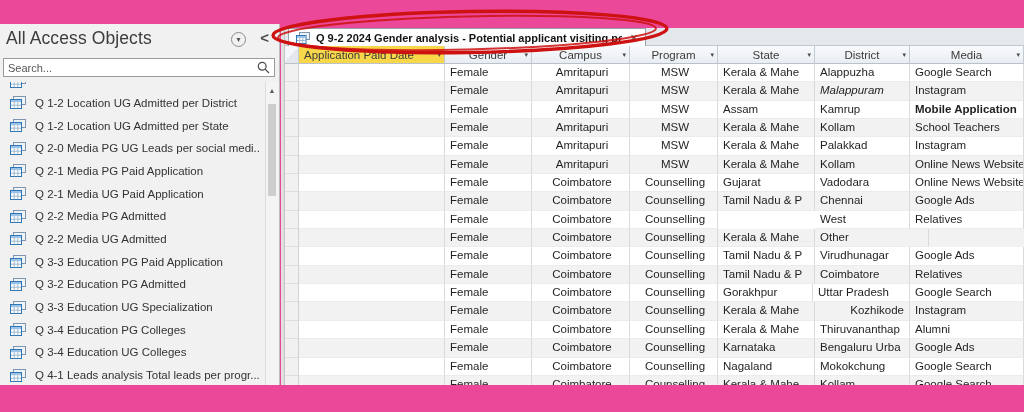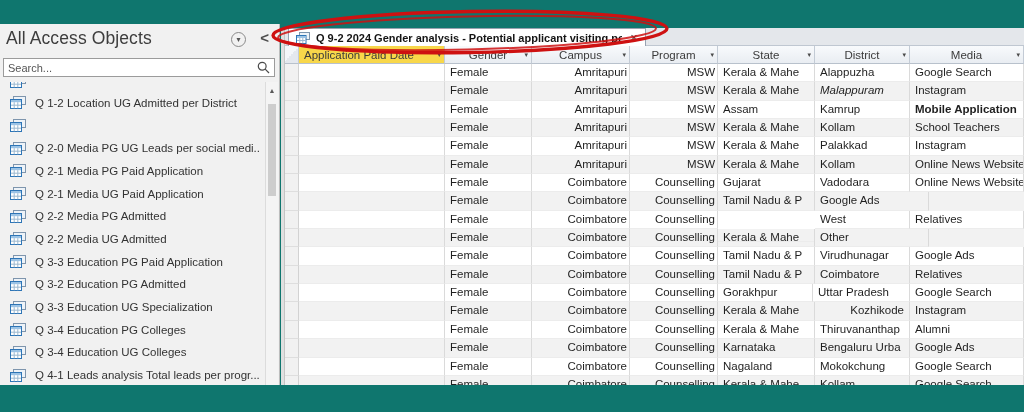--- a/index.html
+++ b/index.html
@@ -1,19 +1,19 @@
 <!DOCTYPE html>
 <html><head>
 <meta charset="utf-8">
 <style>
   * { margin:0; padding:0; box-sizing:border-box; }
   html,body { background:#ffffff; }
   .screen {
     position:relative; width:1024px; height:412px; overflow:hidden;
-    background:#0f766e; font-family:"Liberation Sans", sans-serif;
+    background:#ec4899; font-family:"Liberation Sans", sans-serif;
     -webkit-font-smoothing:antialiased;
   }
 
   
   .sidebar {
     position:absolute; left:0; top:24px; width:280px; height:361px;
     background:#f1f1f1; border-right:1px solid #bdbdbd;
   }
   .sb-header { position:relative; height:33px; }
   .sb-title {
@@ -117,21 +117,21 @@
     width:14px; flex:0 0 auto; background:#f1f1f1;
     border-right:1px solid #d2d2d2; border-bottom:1px solid #dedede;
     cursor:pointer;
   }
   .dcell {
     flex:0 0 auto; font-size:11.5px; color:#1f1f1f; line-height:17.5px;
     padding:0 5px; white-space:nowrap; overflow:hidden;
     border-right:1px solid #dadada; border-bottom:1px solid #ececec;
     cursor:default;
   }
-  .dcell.right { text-align:right; padding-right:2px; }
+  .dcell.right { text-align:center; padding-right:2px; }
 
   
   .annotation { position:absolute; left:266px; top:7px; pointer-events:none; }
 </style>
 </head>
 <body>
 
 <div class="screen">
 
   <div class="sidebar">
@@ -171,20 +171,21 @@
         </div>
         <div class="sb-item">
   <svg width="16" height="13" viewBox="0 0 16 13">
     <rect x="3.5" y="0.5" width="12" height="8" fill="#eef3f8" stroke="#7e95ad"></rect>
     <rect x="0.5" y="3.5" width="11" height="9" fill="#ffffff" stroke="#2e75b6"></rect>
     <rect x="1" y="4" width="10" height="2.2" fill="#9cc3e5"></rect>
     <line x1="4.2" y1="6.2" x2="4.2" y2="12.3" stroke="#9cb8d0" stroke-width="1"></line>
     <line x1="7.8" y1="6.2" x2="7.8" y2="12.3" stroke="#9cb8d0" stroke-width="1"></line>
     <line x1="1" y1="9.2" x2="11" y2="9.2" stroke="#9cb8d0" stroke-width="1"></line>
   </svg>
+<span class="sb-item-label">Q 1-2 Location UG Admitted per State</span>
         </div>
         <div class="sb-item">
   <svg width="16" height="13" viewBox="0 0 16 13">
     <rect x="3.5" y="0.5" width="12" height="8" fill="#eef3f8" stroke="#7e95ad"></rect>
     <rect x="0.5" y="3.5" width="11" height="9" fill="#ffffff" stroke="#2e75b6"></rect>
     <rect x="1" y="4" width="10" height="2.2" fill="#9cc3e5"></rect>
     <line x1="4.2" y1="6.2" x2="4.2" y2="12.3" stroke="#9cb8d0" stroke-width="1"></line>
     <line x1="7.8" y1="6.2" x2="7.8" y2="12.3" stroke="#9cb8d0" stroke-width="1"></line>
     <line x1="1" y1="9.2" x2="11" y2="9.2" stroke="#9cb8d0" stroke-width="1"></line>
   </svg>
@@ -429,20 +430,21 @@
             <div class="dcell" style="width: 95px;">Vadodara</div>
             <div class="dcell" style="width: 114px;">Online News Website</div>
           </div>
           <div class="drow alt">
             <div class="sel"></div>
             <div class="dcell" style="width: 146px;"></div>
             <div class="dcell" style="width: 87px;">Female</div>
             <div class="dcell right" style="width: 98px;">Coimbatore</div>
             <div class="dcell right" style="width: 88px;">Counselling</div>
             <div class="dcell" style="width: 97px;">Tamil Nadu &amp; P</div>
+            <div class="dcell" style="width: 95px;">Chennai</div>
             <div class="dcell" style="width: 114px;">Google Ads</div>
           </div>
           <div class="drow">
             <div class="sel"></div>
             <div class="dcell" style="width: 146px;"></div>
             <div class="dcell" style="width: 87px;">Female</div>
             <div class="dcell right" style="width: 98px;">Coimbatore</div>
             <div class="dcell right" style="width: 88px;">Counselling</div>
             <div class="dcell" style="width: 97px; margin-top: 30px;">Delhi</div>
             <div class="dcell" style="width: 95px;">West</div>

